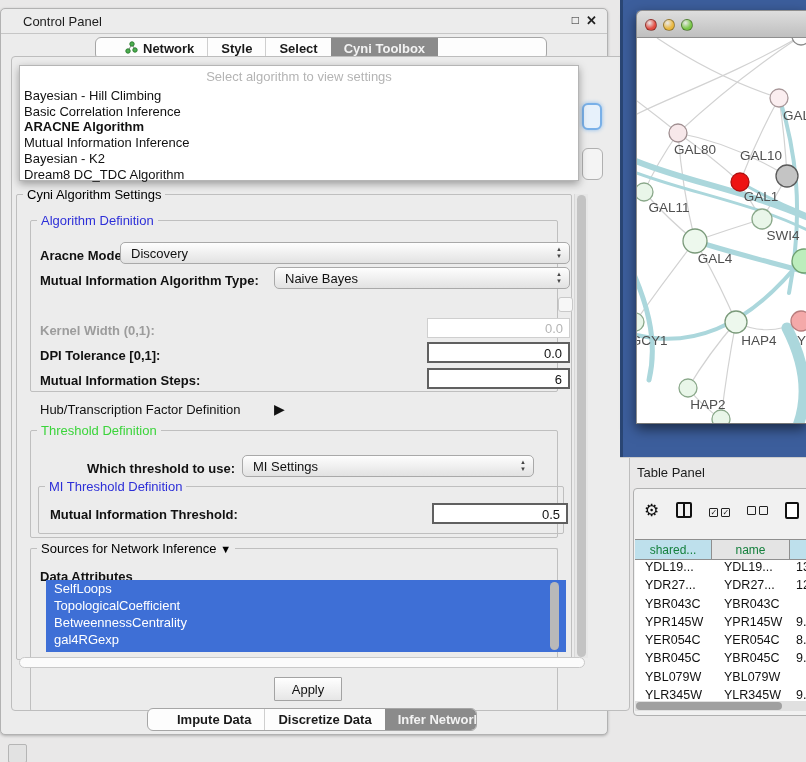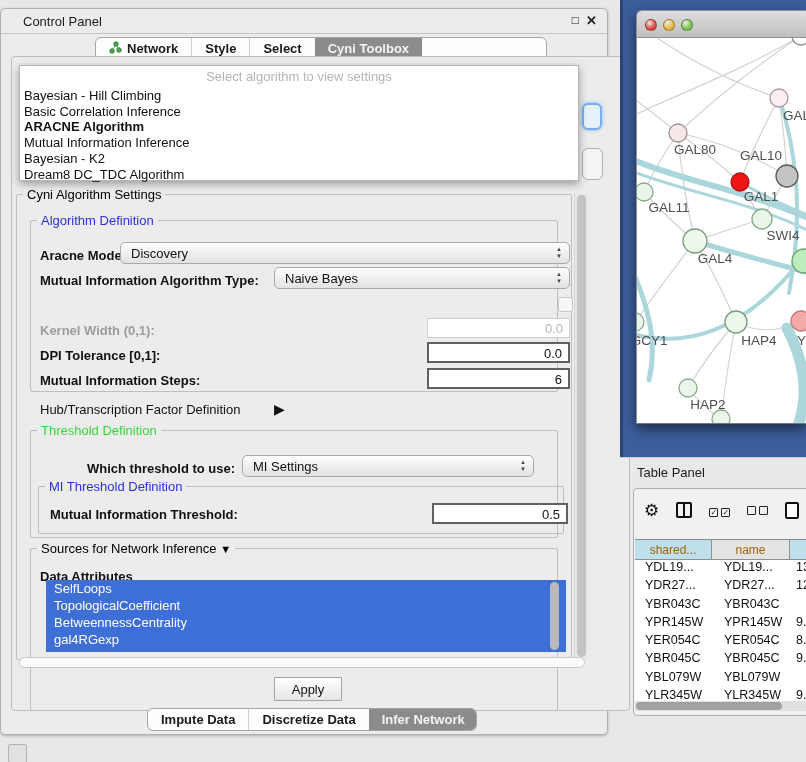--- a/index.html
+++ b/index.html
@@ -11,21 +11,21 @@
   .cp-titlebar{position:absolute;left:0;top:0;width:100%;height:24px;border-bottom:1px solid #c6c6c6;
     font-size:13px;color:#1c1c1c;}
   .cp-title{position:absolute;left:10px;top:5px;margin-left:12px;}
   .win-float{position:absolute;right:28px;top:4px;font-size:12px;color:#222;cursor:default;}
   .win-close{position:absolute;right:10px;top:4px;font-size:13px;font-weight:bold;color:#222;cursor:default;}
   
   .tabbar{position:absolute;display:flex;background:#fdfdfd;border:1px solid #a6a6a6;border-radius:6px;
     overflow:hidden;height:23px;box-sizing:border-box;}
   .tab{display:flex;align-items:center;gap:5px;padding:0 13px;font-size:13px;font-weight:600;color:#1a1a1a;
     white-space:nowrap;border-left:1px solid #cfcfcf;}
-  .tab:first-child{border-left:none;}
+  .tab:first-child{border-left:none;margin-left:16px;}
   .tab.selected{background:#8b8b8b;color:#f3f3f3;border-left:none;}
   .tab.selected + .tab{border-left:none;}
   
   .inner-panel{position:absolute;left:10px;top:47px;width:619px;height:655px;background:#ececec;
     border:1px solid #bdbdbd;border-radius:4px;box-sizing:border-box;}
   
   .dd-popup{position:absolute;left:18px;top:56px;width:560px;height:116px;background:#ffffff;
     border:1px solid #b5b5b5;box-shadow:0 3px 8px rgba(0,0,0,.35);z-index:50;box-sizing:border-box;}
   .dd-prompt{display:block;text-align:center;color:#b4b4b4;font-size:13px;padding-top:3px;height:19px;}
   .dd-item{font-size:13px;color:#111;line-height:15.7px;padding-left:4px;white-space:nowrap;}
@@ -72,21 +72,21 @@
   .table-panel{position:absolute;left:633px;top:488px;width:180px;height:228px;background:#f1f1f1;
     border:1px solid #b0b0b0;border-radius:4px;box-sizing:border-box;}
   .tp-toolbar{position:absolute;left:10px;top:12px;display:flex;align-items:center;gap:17px;}
   .gear{font-size:17px;color:#111;line-height:17px;}
   .split-icon{width:16px;height:16px;border:2px solid #111;border-radius:2px;position:relative;box-sizing:border-box;}
   .split-icon:after{content:"";position:absolute;left:5px;top:0;width:2px;height:12px;background:#111;}
   .mini-box{display:inline-block;width:9px;height:9px;border:1.5px solid #222;border-radius:1px;font-size:8px;
     line-height:8px;text-align:center;color:#222;box-sizing:border-box;}
   .page-icon{width:14px;height:17px;border:2px solid #111;border-radius:2px;box-sizing:border-box;background:#fff;}
   .tp-header{position:absolute;left:1px;top:50px;display:flex;height:21px;}
-  .tp-hcell{font-size:12px;color:#a16207;display:flex;align-items:center;justify-content:center;
+  .tp-hcell{font-size:12px;color:#15803d;display:flex;align-items:center;justify-content:center;
     border-right:1px solid #8f8f8f;border-top:1px solid #8f8f8f;border-bottom:1px solid #8f8f8f;box-sizing:border-box;}
   .tp-rows{position:absolute;left:1px;top:71px;width:178px;height:141px;background:#fff;overflow:hidden;}
   .tp-row{display:flex;height:18.3px;font-size:12.5px;color:#111;}
   .tp-cell{white-space:nowrap;overflow:hidden;box-sizing:border-box;}
   .tp-hscroll{position:absolute;left:1px;top:212px;width:178px;height:10px;background:#e0e0e0;}
   .tp-hscroll .thumb{position:absolute;left:1px;top:1px;width:146px;height:8px;background:#a0a0a0;border-radius:4px;}
   .corner-icon{position:absolute;left:8px;top:744px;width:17px;height:17px;border:1px solid #b5b5b5;background:#e2e2e2;border-radius:2px;}
 </style>
 </head>
 <body>

